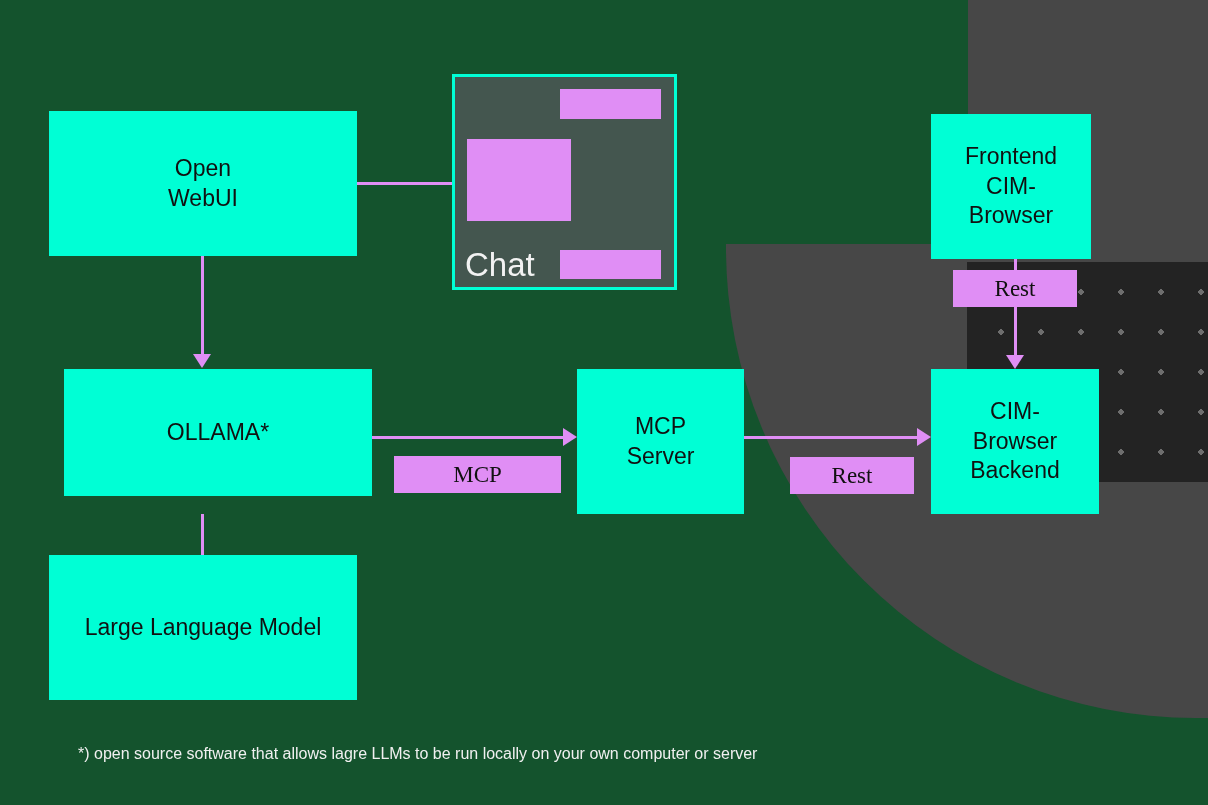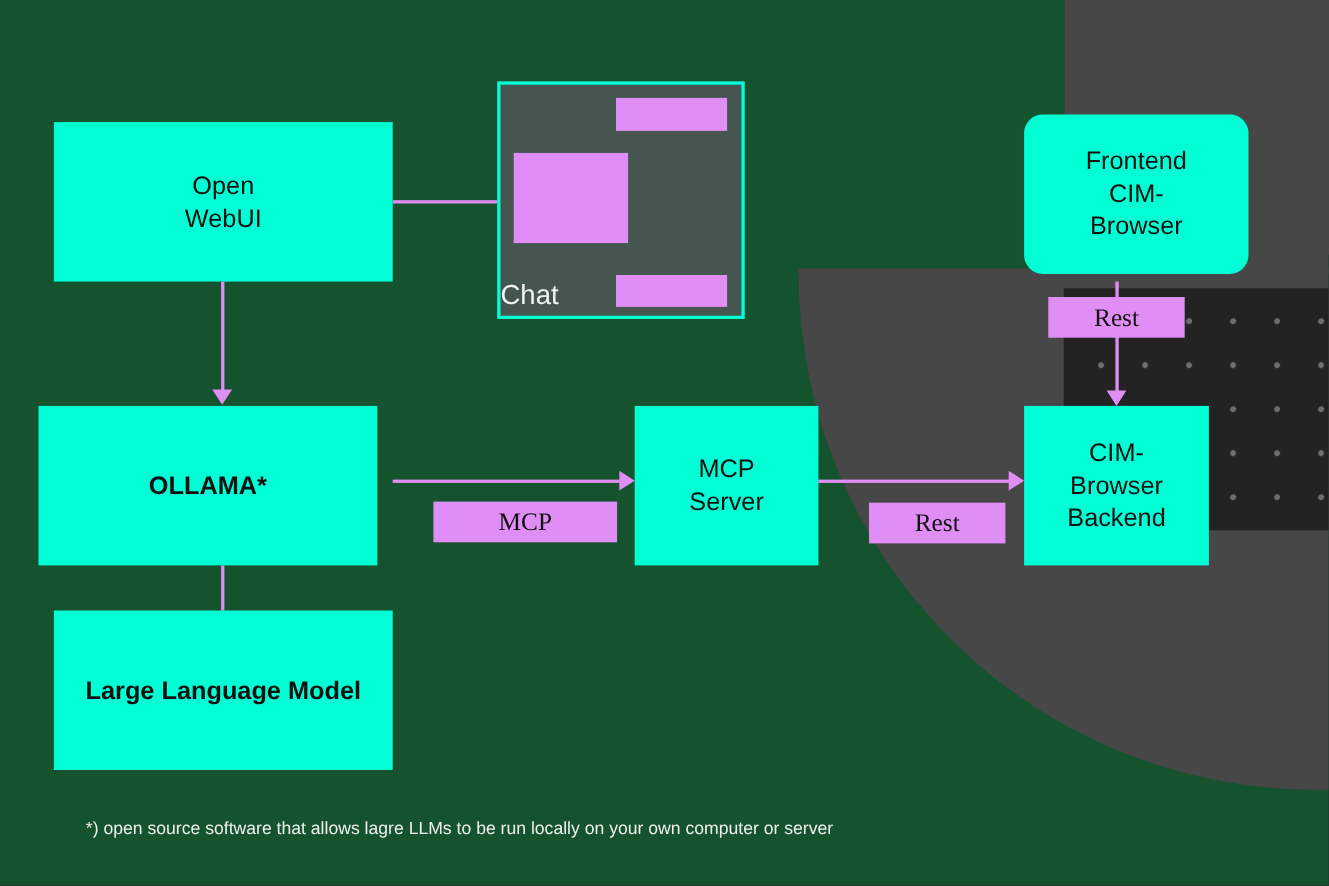--- a/index.html
+++ b/index.html
@@ -48,47 +48,47 @@
     align-items: center;
     justify-content: center;
     text-align: center;
     line-height: 1.28;
     font-size: 23px;
     white-space: pre-line;
     box-sizing: border-box;
   }
 
   #node-open-webui   { left: 49px;  top: 111px; width: 308px; height: 145px; }
-  #node-ollama       { left: 35px;  top: 369px; width: 308px; height: 145px; font-weight: bold; }
-  #node-llm          { left: 49px;  top: 555px; width: 308px; height: 145px; font-weight: bold; }
+  #node-ollama       { left: 64px;  top: 369px; width: 308px; height: 127px; }
+  #node-llm          { left: 49px;  top: 555px; width: 308px; height: 145px; }
   #node-mcp-server   { left: 577px; top: 369px; width: 167px; height: 145px; }
-  #node-frontend-cim { left: 931px; top: 104px; width: 204px; height: 145px; border-radius: 17px; }
+  #node-frontend-cim { left: 931px; top: 114px; width: 160px; height: 145px; }
   #node-cim-backend  { left: 931px; top: 369px; width: 168px; height: 145px; }
 
   
   #chat-window {
     position: absolute;
     left: 452px; top: 74px;
     width: 225px; height: 216px;
     background: #44564f;
     border: 3px solid #00ffd5;
     box-sizing: border-box;
   }
   .chat-bubble {
     position: absolute;
     background: #e08ef5;
   }
   #chat-bubble-top    { left: 105px; top: 12px;  width: 101px; height: 30px; }
   #chat-bubble-middle { left: 12px;  top: 62px;  width: 104px; height: 82px; }
   #chat-bubble-bottom { left: 105px; top: 173px; width: 101px; height: 29px; }
   #chat-label {
     position: absolute;
-    left: 0; bottom: 6px;
+    left: 10px; bottom: 6px;
     color: #f2f2f2;
-    font-size: 25px;
+    font-size: 33px;
     line-height: 1;
   }
 
   
   .edge { position: absolute; background: #e08ef5; }
   .edge-v { width: 3px; }
   .edge-h { height: 3px; }
 
   .arrowhead { position: absolute; width: 0; height: 0; }
   .arrow-down {

